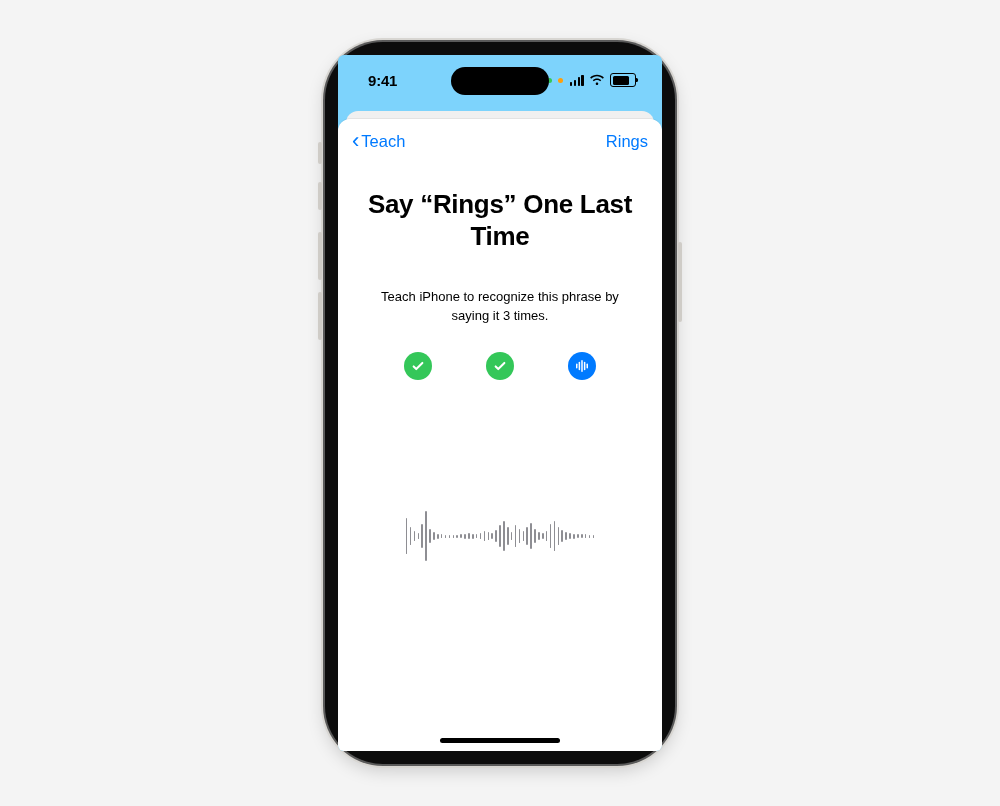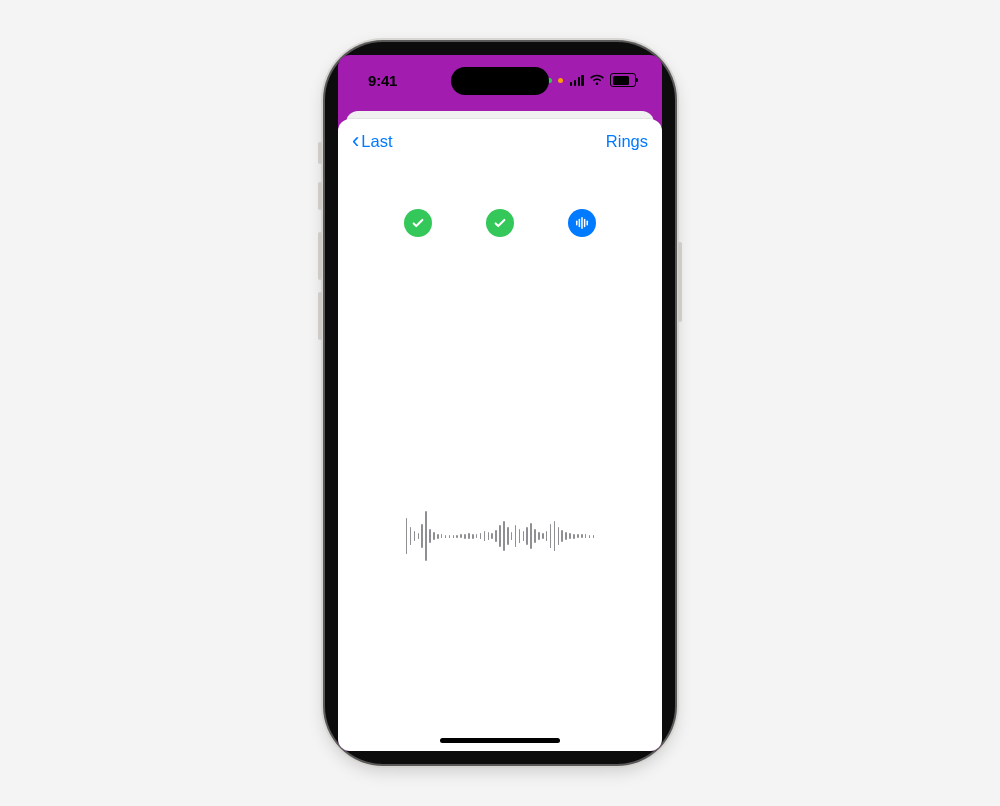--- a/index.html
+++ b/index.html
@@ -40,22 +40,22 @@
   }
   .btn-silence { left: -7px; top: 140px; width: 4px; height: 28px; }
   .btn-volup   { left: -7px; top: 190px; width: 4px; height: 48px; }
   .btn-voldn   { left: -7px; top: 250px; width: 4px; height: 48px; }
   .btn-power   { right: -7px; top: 200px; width: 4px; height: 80px; }
   .btn-action  { left: -7px; top: 100px; width: 4px; height: 22px; }
 
   .screen {
     position: absolute;
     top: 13px; left: 13px; right: 13px; bottom: 13px;
-    background: #a21caf;
-    border-radius: 12px;
+    background: #7dd3fc;
+    border-radius: 6px;
     overflow: hidden;
   }
 
   
   .island {
     position: absolute;
     top: 12px;
     left: 50%;
     transform: translateX(-50%);
     width: 98px;
@@ -257,28 +257,30 @@
           <span class="battery"></span>
         </div>
       </div>
 
       <div class="sheet-back"></div>
 
       <div class="sheet">
         <div class="navbar">
           <div class="nav-left">
             <span class="chev">‹</span>
-            <span>Last</span>
+            <span>Teach</span>
           </div>
           <div class="nav-right">
             <span>Rings</span>
           </div>
         </div>
 
         <div class="content">
+          <div class="title">Say “Rings” One Last Time</div>
+          <div class="subtitle">Teach iPhone to recognize this phrase by saying it 3 times.</div>
 
           <div class="progress-row">
             <div class="prog done">
               <svg class="check-svg" viewBox="0 0 16 16">
                 <path d="M3 8.5l3 3 7-7" stroke="#fff" stroke-width="2.3" fill="none" stroke-linecap="round" stroke-linejoin="round"></path>
               </svg>
             </div>
             <div class="prog done">
               <svg class="check-svg" viewBox="0 0 16 16">
                 <path d="M3 8.5l3 3 7-7" stroke="#fff" stroke-width="2.3" fill="none" stroke-linecap="round" stroke-linejoin="round"></path>

